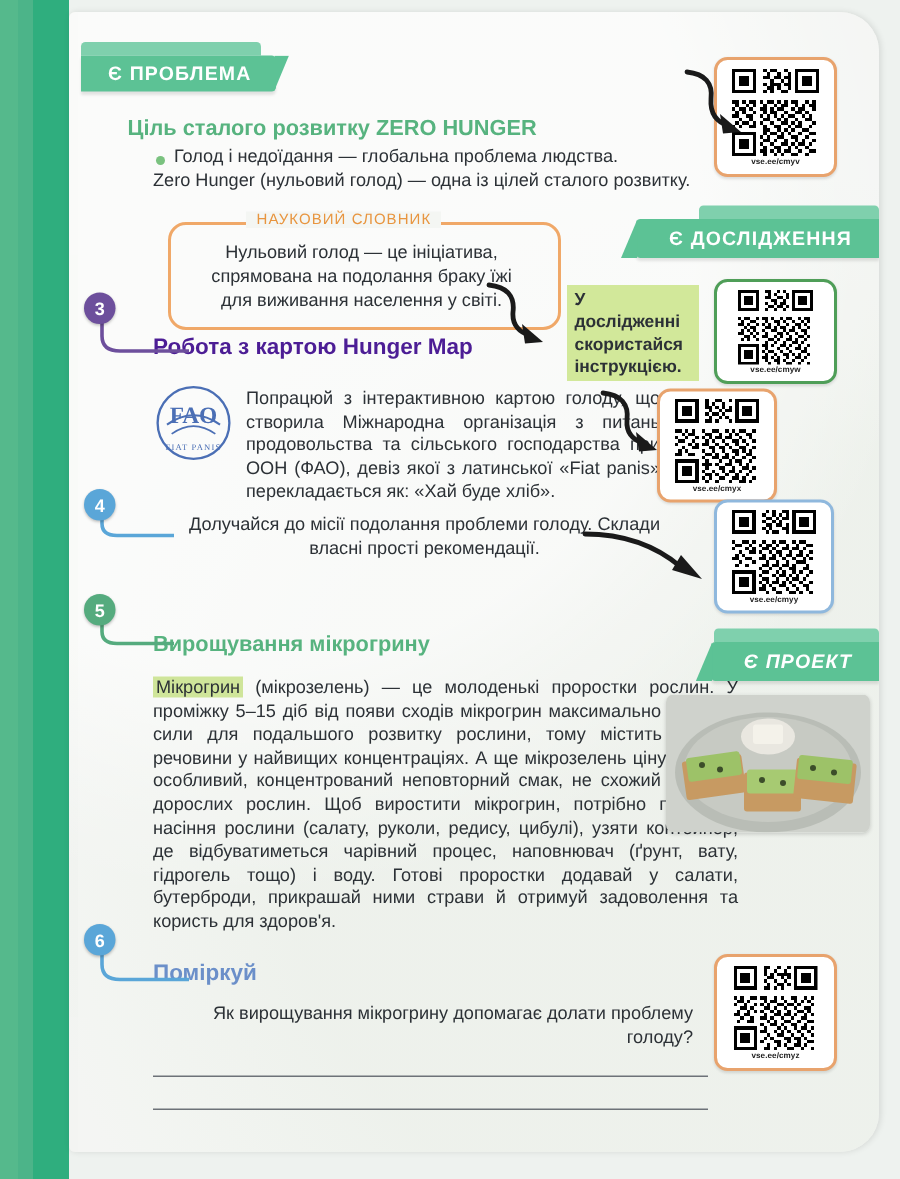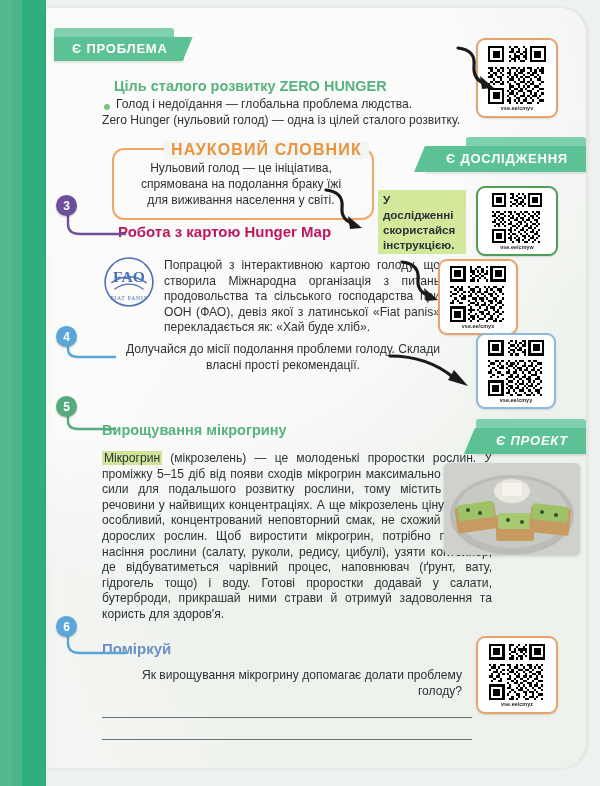--- a/index.html
+++ b/index.html
@@ -75,21 +75,21 @@
     height:9px;border-radius:3px 3px 0 0;
   }
 
   
   .h-green{
     position:absolute;
     color:#57b37f;font-size:14.5px;font-weight:600;
   }
   .h-purple{
     position:absolute;
-    color:#be185d;font-size:15px;font-weight:600;margin-left:16px;
+    color:#4c1d95;font-size:15px;font-weight:600;
   }
   .h-blue{
     position:absolute;
     color:#6b8fc9;font-size:15px;font-weight:600;
   }
   .body-text{
     position:absolute;
     color:#2c3136;font-size:12.1px;line-height:15.6px;
     text-align:justify;
   }
@@ -113,21 +113,21 @@
 
   
   .dict-box{
     position:absolute;
     border:2px solid #f0a868;
     border-radius:12px;
     background:transparent;
   }
   .dict-title{
     position:absolute;
-    color:#e8953f;font-size:16px;font-weight:bold;
+    color:#e8953f;font-size:10px;font-weight:normal;
     letter-spacing:.07em;
     background:#f4f6f3;
     padding:0 7px;
     text-transform:uppercase;
     text-align:right;
   }
   .dict-text{
     position:absolute;
     color:#2c3136;font-size:12.1px;line-height:16px;text-align:center;
   }
@@ -193,21 +193,21 @@
 <div class="page-bg"></div>
 
 <div class="paper">
   <div class="paper-texture"></div>
 
   <div class="banner-tab" style="left:8px;top:20px;width:120px;"></div>
   <div class="banner banner-left" style="left:8px;top:29px;">
     <span>Є ПРОБЛЕМА</span>
   </div>
 
-  <div class="h-green" style="left:68px;top:70px;text-align:right;">Ціль сталого розвитку ZERO HUNGER</div>
+  <div class="h-green" style="left:39px;top:70px;text-align:right;">Ціль сталого розвитку ZERO HUNGER</div>
 
   <div class="bullet-dot" style="left:58px;top:96px;"></div>
   <div class="body-text" style="left:70px;top:89px;width:380px;text-align:left;">Голод і недоїдання — глобальна проблема людства.</div>
   <div class="body-text" style="left:56px;top:105px;width:400px;text-align:left;">Zero Hunger (нульовий голод) — одна із цілей сталого розвитку.</div>
 
   <div class="dict-box" style="left:66px;top:140px;width:258px;height:68px;"></div>
   <div class="dict-title" style="left:118px;top:133px;">НАУКОВИЙ СЛОВНИК</div>
   <div class="dict-text" style="left:70px;top:152px;width:250px;">
     <span>Нульовий голод — це ініціатива,</span><br>
     <span>спрямована на подолання браку їжі</span><br>

